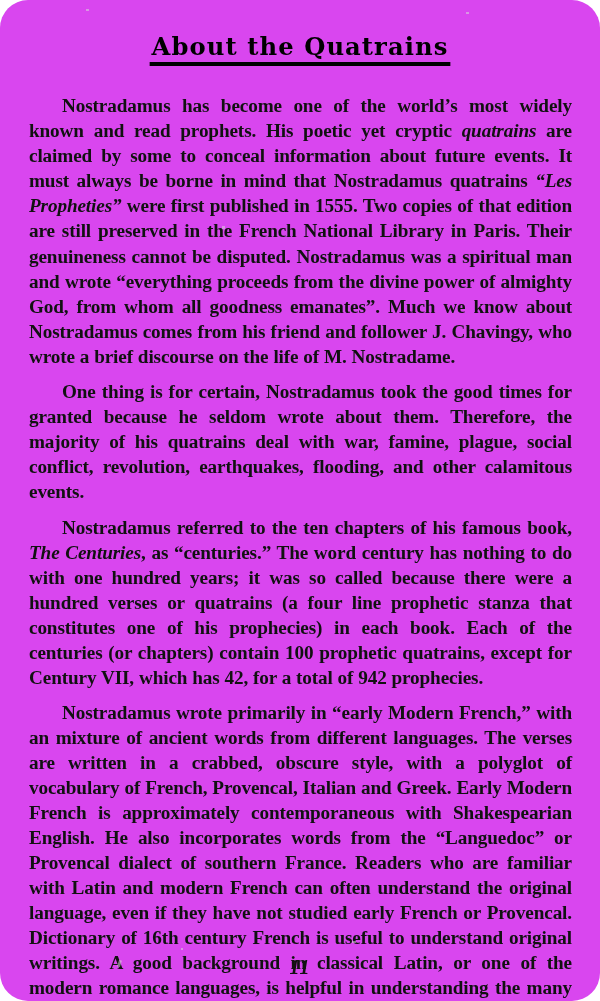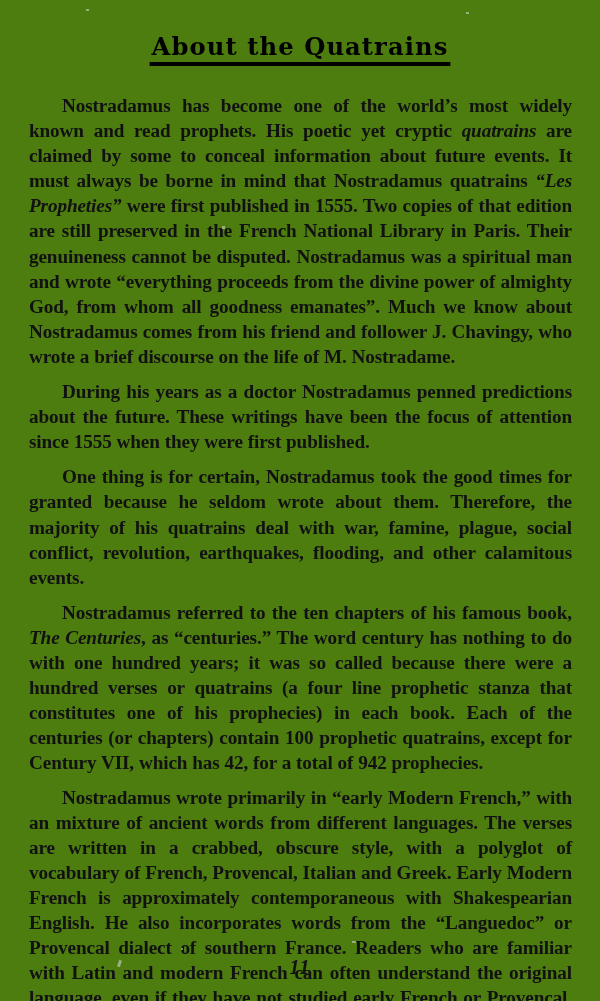--- a/index.html
+++ b/index.html
@@ -13,21 +13,22 @@
     position: relative;
     overflow: hidden;
     font-family: "Liberation Serif", "DejaVu Serif", serif;
     color: #0a0a0a;
     -webkit-font-smoothing: none;
   }
 
   .page {
     position: absolute;
     inset: 0;
-    background: #4d7c0f;
+    background: #d946ef;
+    border-radius: 28px;
   }
 
   
   .title-block {
     position: absolute;
     left: 0;
     right: 0;
     top: 17px;
     text-align: center;
   }
@@ -102,21 +103,20 @@
 <body>
 
 <div class="page">
 
   <div class="title-block">
     <h1 class="chapter-title">About the Quatrains</h1>
   </div>
 
   <div class="body-col">
       <p class="para"><span>Nostradamus has become one of the world’s most widely known and read prophets. His poetic yet cryptic </span><em>quatrains</em><span> are claimed by some to conceal information about future events. It must always be borne in mind that Nostradamus quatrains </span><em>“Les Propheties”</em><span> were first published in 1555. Two copies of that edition are still preserved in the French National Library in Paris. Their genuineness cannot be disputed. Nostradamus was a spiritual man and wrote “everything proceeds from the divine power of almighty God, from whom all goodness emanates”. Much we know about Nostradamus comes from his friend and follower J. Chavingy, who wrote a brief discourse on the life of M. Nostradame.</span></p>
-      <p class="para"><span>During his years as a doctor Nostradamus penned predictions about the future.  These writings have been  the focus of attention since 1555 when they were first published.</span></p>
       <p class="para"><span>One thing is for certain, Nostradamus took the good times for granted because he seldom wrote about them. Therefore, the majority of his quatrains deal with war, famine, plague, social conflict, revolution, earthquakes, flooding, and other calamitous events.</span></p>
       <p class="para"><span>Nostradamus referred to the ten chapters of his famous book, </span><em>The Centuries</em><span>, as “centuries.” The word century has nothing to do with one hundred years; it was so called because there were a hundred verses or quatrains (a four line prophetic stanza that constitutes one of his prophecies) in each book. Each of the centuries (or chapters) contain 100 prophetic quatrains, except for Century VII, which has 42, for a total of 942 prophecies.</span></p>
       <p class="para dense"><span> Nostradamus wrote primarily in “early Modern French,” with an mixture of ancient words from different languages. The verses are written in a crabbed, obscure style, with a polyglot of vocabulary of French, Provencal, Italian and Greek. Early Modern French is approximately contemporaneous with Shakespearian English. He also incorporates words from the “Languedoc” or Provencal dialect of southern France. Readers who are familiar with Latin and modern French can often understand the original language, even if they have not studied early French or Provencal. Dictionary of 16th century French  is useful to understand original writings.  A good background in classical Latin, or one of the modern romance languages, is helpful in understanding the many words that differ from modern French.</span></p>
     </div>
 
   <div class="folio">11</div>
 
   <div class="speck" style="left:118px; top:960px; width:3px; height:7px; transform:rotate(18deg);"></div>
   <div class="speck" style="left:181px; top:948px; width:2px; height:2px;"></div>
   <div class="speck" style="left:352px; top:941px; width:4px; height:2px;"></div>

